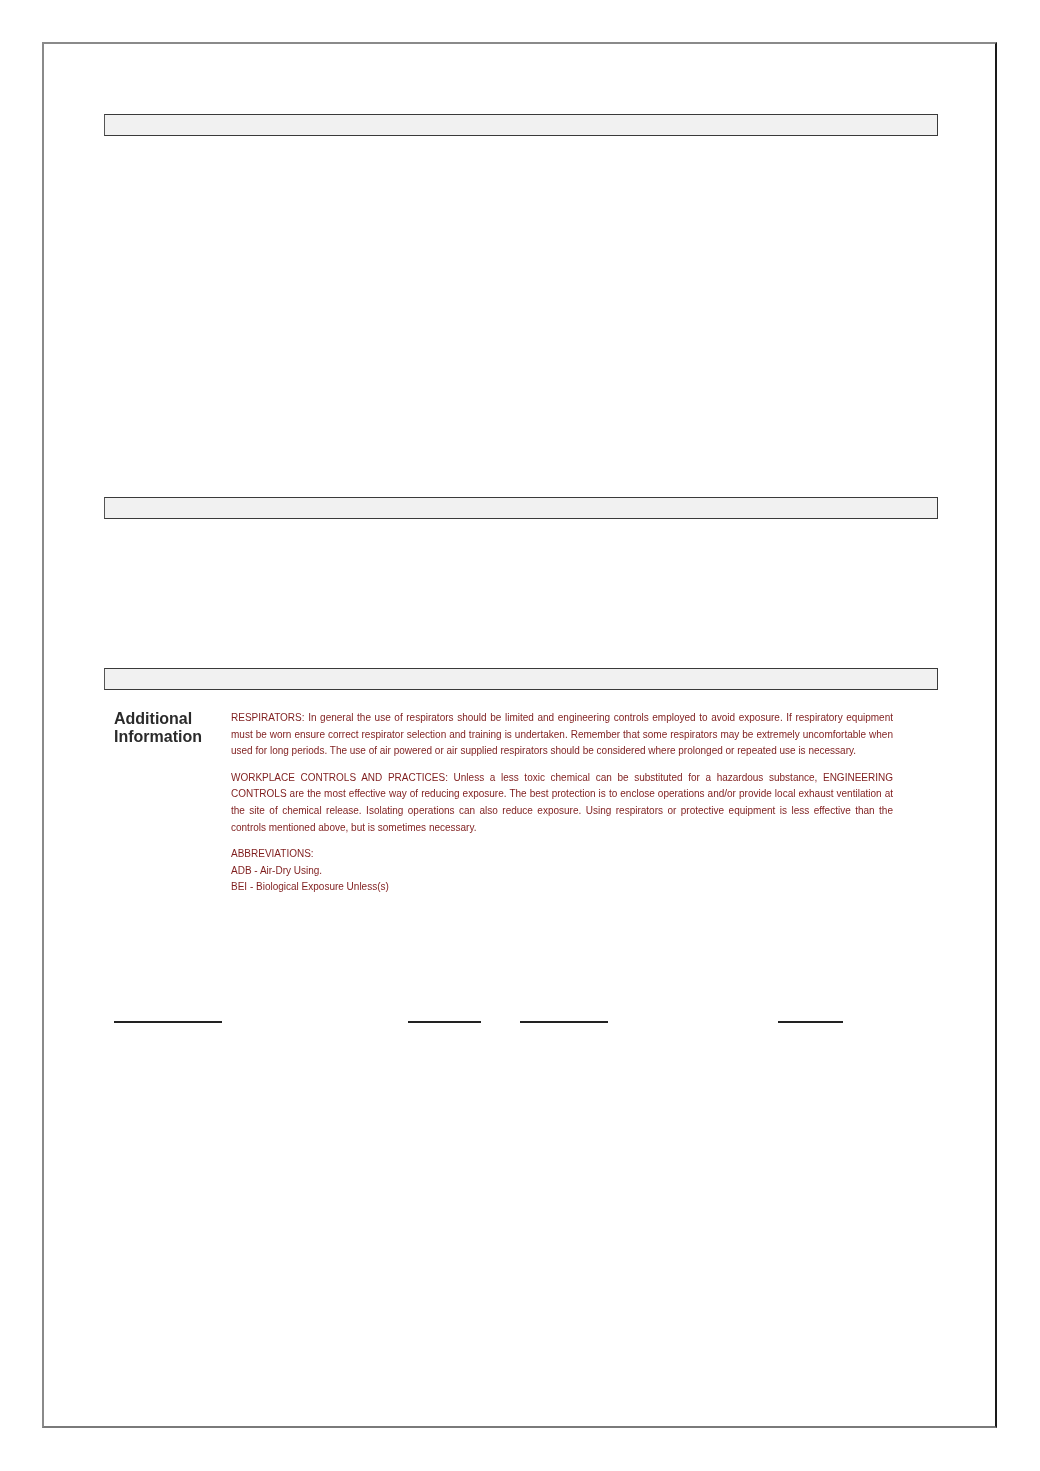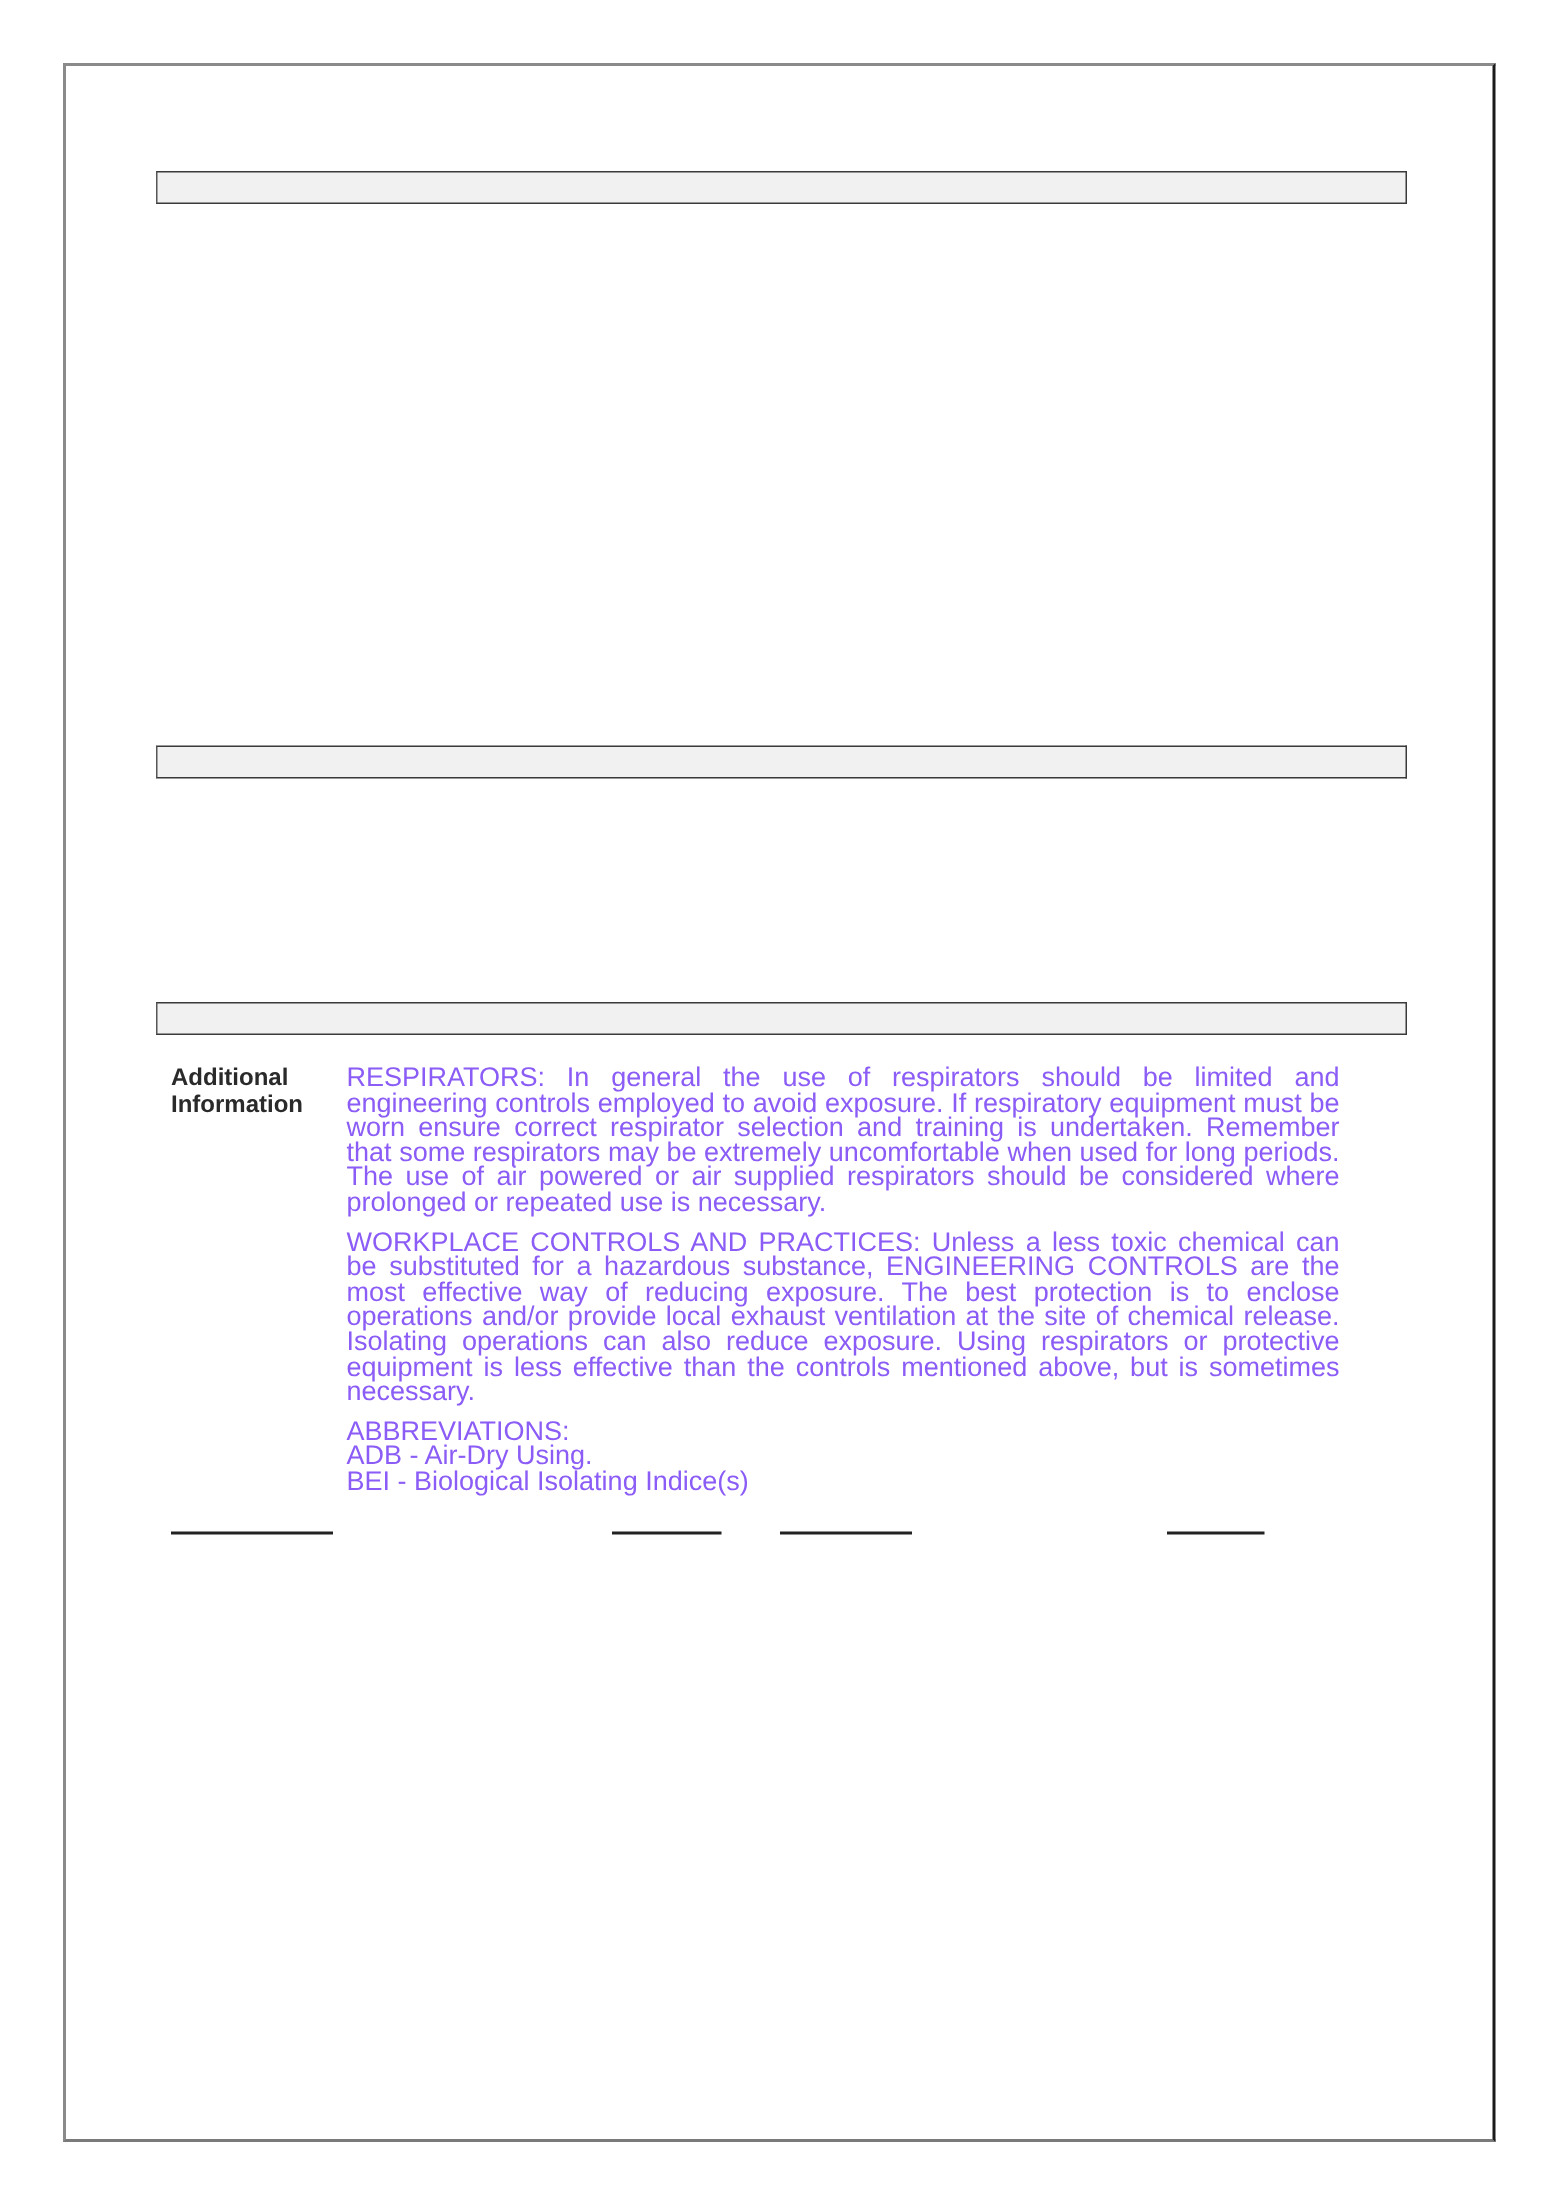--- a/index.html
+++ b/index.html
@@ -8,21 +8,21 @@
     .page-frame { position: absolute; left: 42px; top: 42px; width: 955px; height: 1386px;
                   border-left: 2px solid #8a8a8a; border-top: 2px solid #8a8a8a;
                   border-right: 2px solid #1a1a1a; border-bottom: 2px solid #7a7a7a;
                   box-sizing: border-box; }
     .section-bar { position: absolute; left: 104px; width: 834px; height: 22px;
                    background: #f1f1f1; border: 1px solid #3a3a3a;
                    border-left-color: #555; box-sizing: border-box; }
     .label-col { position: absolute; left: 114px; top: 710px; width: 95px;
                  font-size: 16px; font-weight: bold; line-height: 18px; color: #2a2a2a; }
     .body-col { position: absolute; left: 231px; top: 710px; width: 662px;
-                font-size: 18px; line-height: 16.6px; color: #8b5cf6; text-align: justify; }
+                font-size: 10px; line-height: 16.6px; color: #7f1d1d; text-align: justify; }
     .body-col p { margin: 0 0 10px 0; }
     .abbr-line { display: block; }
     .sig-line { position: absolute; top: 1021px; height: 0; border-top: 2px solid #222; }
   </style>
 </head>
 <body>
 
 <div class="page-frame"></div>
 
 <div class="section-bar" style="top:114px;"></div>
@@ -33,20 +33,20 @@
   <div>Additional</div>
   <div>Information</div>
 </div>
 
 <div class="body-col">
   <p>RESPIRATORS: In general the use of respirators should be limited and engineering controls employed to avoid exposure. If respiratory equipment must be worn ensure correct respirator selection and training is undertaken. Remember that some respirators may be extremely uncomfortable when used for long periods. The use of air powered or air supplied respirators should be considered where prolonged or repeated use is necessary.</p>
   <p>WORKPLACE CONTROLS AND PRACTICES: Unless a less toxic chemical can be substituted for a hazardous substance, ENGINEERING CONTROLS are the most effective way of reducing exposure. The best protection is to enclose operations and/or provide local exhaust ventilation at the site of chemical release. Isolating operations can also reduce exposure. Using respirators or protective equipment is less effective than the controls mentioned above, but is sometimes necessary.</p>
   <p style="text-align:left;">
     <span class="abbr-line">ABBREVIATIONS:</span>
     <span class="abbr-line">ADB - Air-Dry Using.</span>
-    <span class="abbr-line">BEI - Biological Isolating Indice(s)</span>
+    <span class="abbr-line">BEI - Biological Exposure Unless(s)</span>
   </p>
 </div>
 
 <div class="sig-line" style="left:114px; width:108px;"></div>
 <div class="sig-line" style="left:408px; width:73px;"></div>
 <div class="sig-line" style="left:520px; width:88px;"></div>
 <div class="sig-line" style="left:778px; width:65px;"></div>
 
 </body></html>

